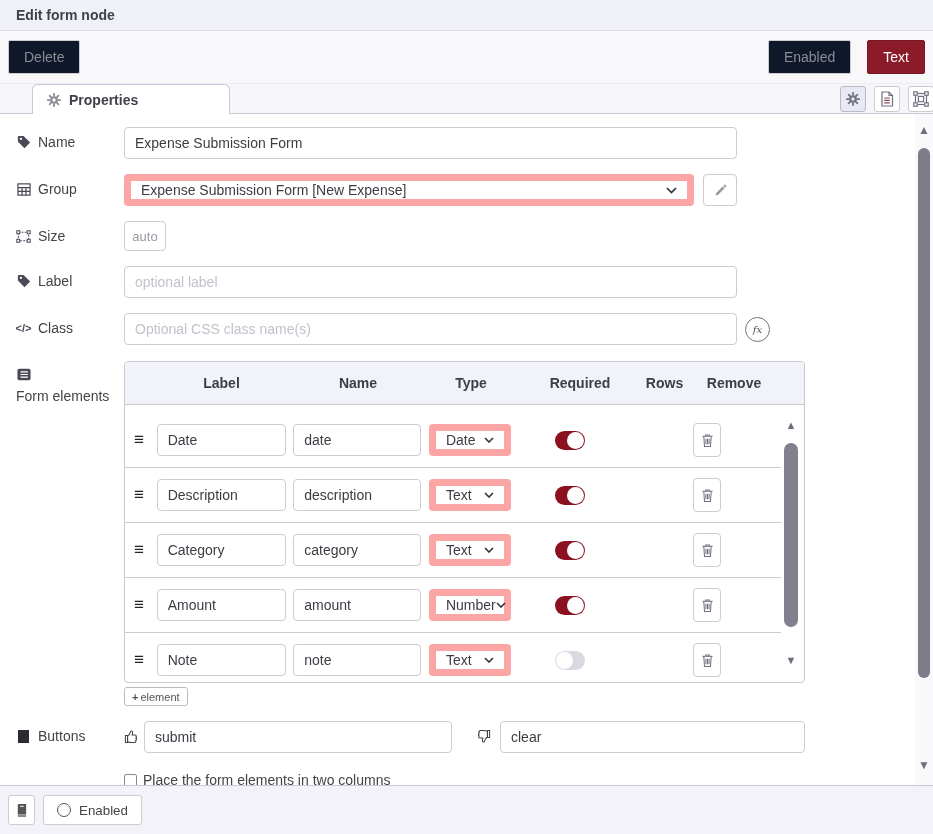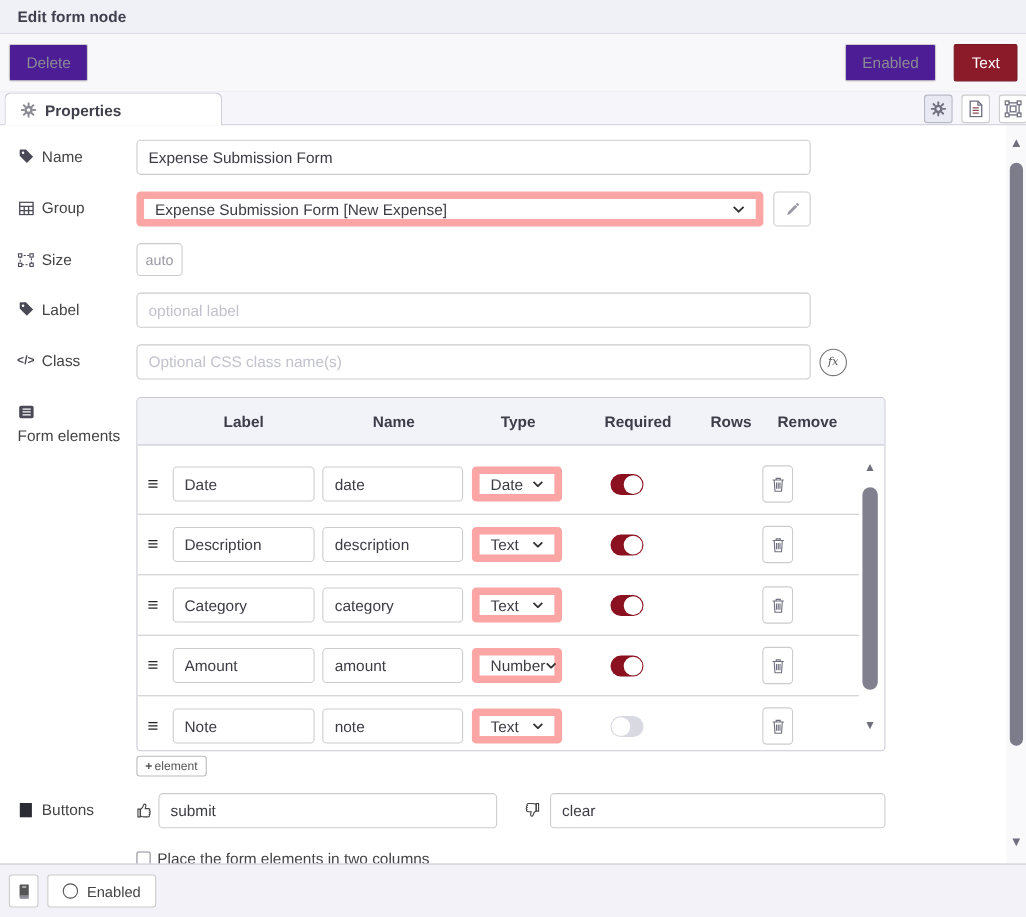--- a/index.html
+++ b/index.html
@@ -16,36 +16,36 @@
     font-weight:bold; color:#3f3f4d;
   }
 
   
   .dlg-toolbar {
     height:53px; background:#f8f8fb; display:flex; align-items:center;
     padding:0 8px; border-bottom:1px solid #ececf4;
   }
   .btn {
     display:inline-flex; align-items:center; justify-content:center;
-    height:34px; padding:0 15px; background:#4c1d95; border:1px solid #ccc;
+    height:34px; padding:0 15px; background:#0f172a; border:1px solid #ccc;
     border-radius:2px; color:#8b8b95; font-size:14px; cursor:pointer;
   }
   .toolbar-right { margin-left:auto; display:flex; gap:16px; }
   .btn-done { background:#8C1B2A; border-color:#7a1624; color:#fff; }
 
   
   .tab-bar {
     height:30px; background:#f6f6fa; border-bottom:1px solid #c9c9d4;
     position:relative; padding-left:4px; display:flex; align-items:flex-end;
   }
   .tab {
     width:198px; height:30px; background:#fff;
     border:1px solid #c9c9d4; border-bottom:none; border-radius:6px 6px 0 0;
     display:flex; align-items:center; gap:8px; padding:0 14px;
-    position:relative; top:1px; z-index:2; font-weight:bold; color:#40404c;
+    position:relative; top:1px; z-index:2; font-weight:bold; color:#40404c;margin-left:28px;
   }
   .tab-tools { position:absolute; right:-1px; top:2px; display:flex; gap:8px; z-index:1; }
   .tool-btn {
     width:26px; height:26px; background:#fff; border:1px solid #ccc;
     border-radius:3px; display:flex; align-items:center; justify-content:center;
   }
   .tool-btn.active { background:#e9e9f3; border-color:#b9b9c6; }
 
   
   .content { position:absolute; top:114px; left:0; width:915px; height:671px; background:#fff; }

